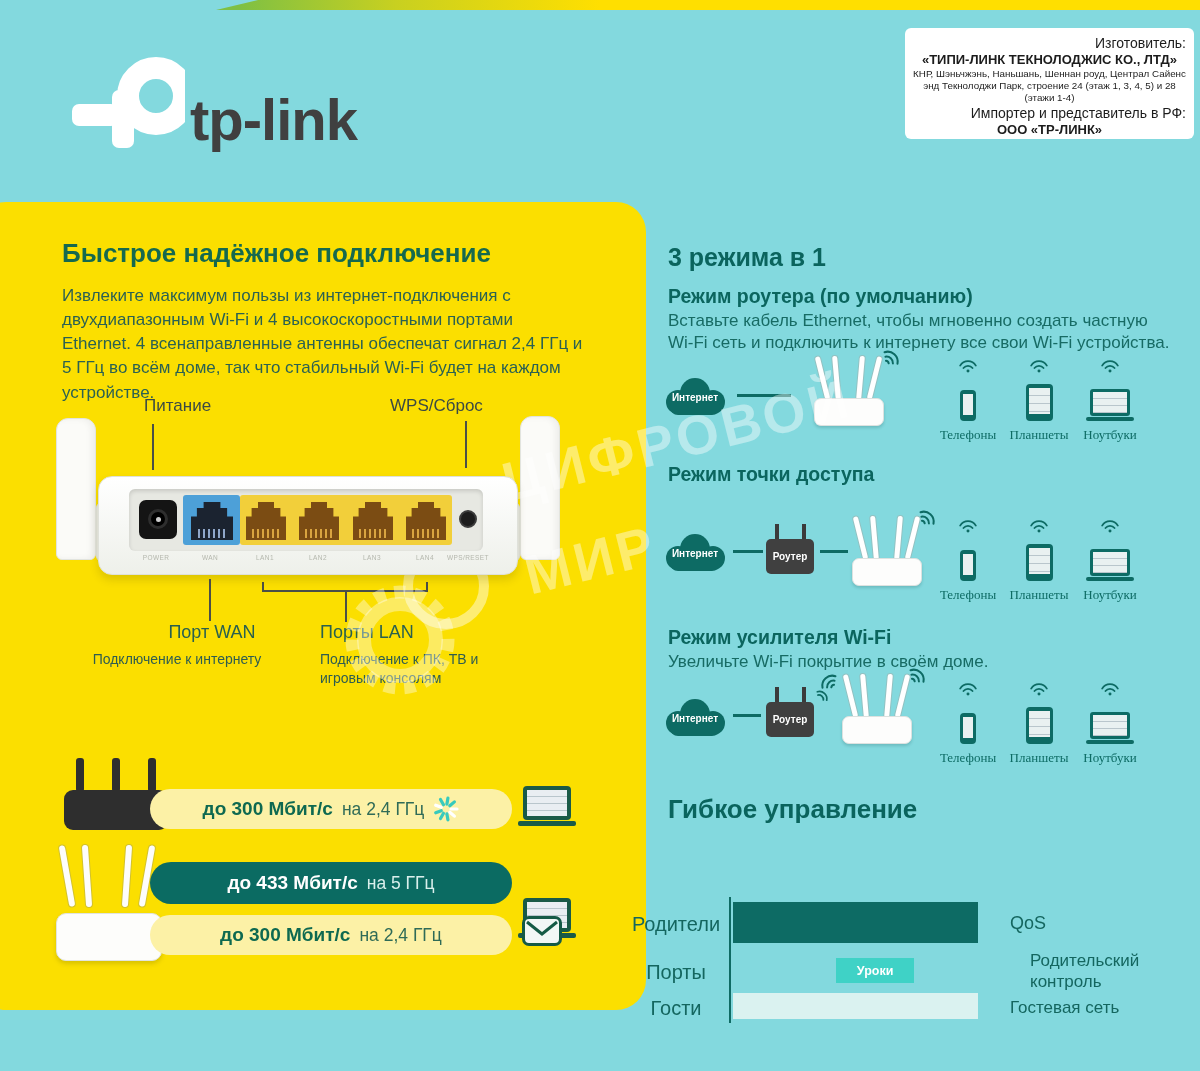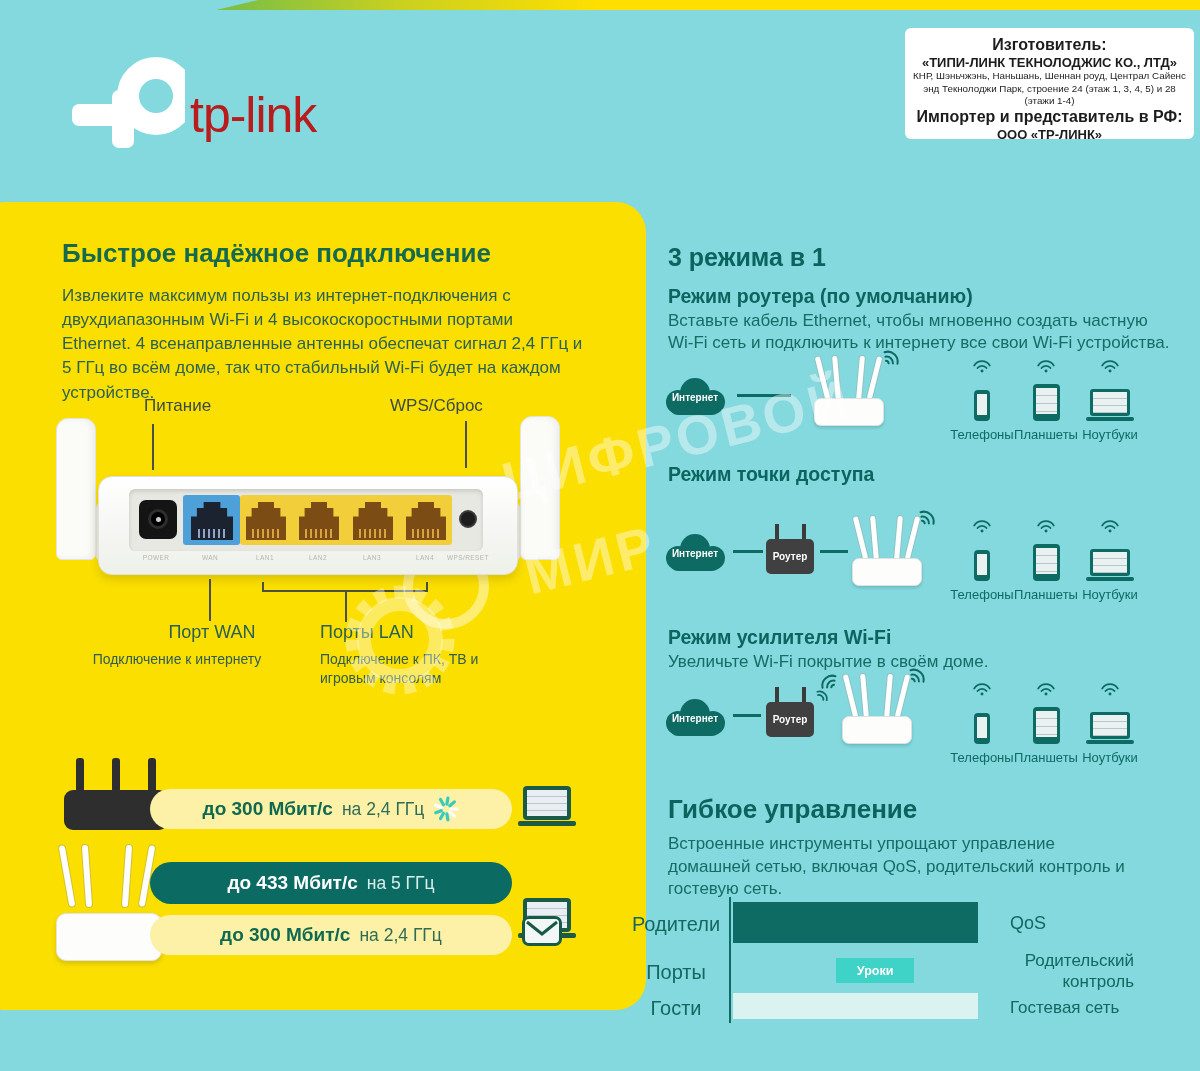--- a/index.html
+++ b/index.html
@@ -7,26 +7,26 @@
   .stage{position:relative;width:1200px;height:1071px;background:#83d9de;overflow:hidden;}
   .abs{position:absolute;}
 
   
   .top-strip{left:0;top:0;width:1200px;height:10px;
     background:linear-gradient(90deg,#7fc043 20%,#c8d020 33%,#ffdf00 50%);
     clip-path:polygon(18% 100%,21.5% 0,100% 0,100% 100%);}
 
   
   .logo-mono{left:60px;top:54px;}
-  .logo-word{left:190px;top:86px;font-size:50px;font-weight:400;color:#b91c1c;letter-spacing:-1px;}
+  .logo-word{left:190px;top:86px;font-size:58px;font-weight:700;color:#404040;letter-spacing:-1px;}
 
   
   .mfr{left:905px;top:28px;width:289px;height:111px;background:#ffffff;border-radius:6px;
     color:#1c1c1c;text-align:center;padding:7px 8px 0 8px;box-sizing:border-box;line-height:1.22;}
-  .mfr .b1{font-size:16px;font-weight:700;}
+  .mfr .b1{font-size:14px;font-weight:400;text-align:right;}
   .mfr .b2{font-size:13px;font-weight:700;}
   .mfr .sm{font-size:9.8px;line-height:1.25;}
 
   
   .panel{left:-24px;top:202px;width:670px;height:808px;background:#fbdf00;border-radius:30px;}
   .lp-title{left:86px;top:36px;font-size:26px;font-weight:700;color:#15694e;}
   .lp-body{left:86px;top:82px;width:524px;font-size:17px;line-height:1.42;color:#2b6152;}
 
   .callout{font-size:17px;color:#3b4a43;}
   .vline{width:2px;background:#4a4f48;}
@@ -88,21 +88,21 @@
     display:flex;align-items:center;justify-content:center;color:#fff;font-size:10px;font-weight:700;}
 
   .wrouter{width:74px;height:72px;}
   .wrouter .wa{position:absolute;top:0;width:5px;height:44px;background:#fff;border-radius:3px;box-shadow:0 0 0 1px rgba(160,175,172,.55);}
   .wrouter .wb{position:absolute;left:2px;bottom:2px;width:68px;height:26px;background:#fdfdfc;border:1px solid #dde2e0;border-radius:7px;box-shadow:0 2px 3px rgba(0,60,60,.18);}
 
   .bigwr{width:120px;height:120px;}
   .bigwr .wa{position:absolute;top:0;width:6px;height:62px;background:#fdfdfb;border-radius:3px;box-shadow:0 0 0 1px rgba(150,150,110,.4);}
   .bigwr .wb{position:absolute;left:6px;bottom:4px;width:104px;height:46px;background:#fdfdfb;border:1px solid #e1e4df;border-radius:10px;box-shadow:0 3px 4px rgba(120,110,0,.25);}
 
-  .devices{width:206px;display:flex;justify-content:flex-end;}
+  .devices{width:206px;display:flex;justify-content:space-between;font-family:Liberation Serif, serif;}
   .dev{width:64px;display:flex;flex-direction:column;align-items:center;}
   .dev .iw{height:44px;display:flex;align-items:flex-end;justify-content:center;margin-top:4px;}
   .dev .lbl{margin-top:6px;font-size:13px;color:#0d6b64;}
   .ph{width:16px;height:31px;background:#0d6b64;border-radius:4px;padding:4px 3px 6px 3px;box-sizing:border-box;}
   .ph .inner{width:100%;height:100%;background:#e9f1f1;}
   .tb{width:27px;height:37px;background:#0d6b64;border-radius:4px;padding:4px 3px 7px 3px;box-sizing:border-box;}
   .tb .inner{width:100%;height:100%;background:#e9f1f1;background-image:repeating-linear-gradient(180deg,transparent 0 7px,#b9c6cc 7px 8px);}
   .lp2{width:48px;}
   .lp2 .scr{margin:0 auto;width:40px;height:27px;background:#0d6b64;border-radius:3px;padding:3px;box-sizing:border-box;}
   .lp2 .scr .inner{width:100%;height:100%;background:#e9f1f1;background-image:repeating-linear-gradient(180deg,transparent 0 6px,#b9c6cc 6px 7px);}
@@ -527,34 +527,33 @@
               <div class="inner"></div>
             </div>
             <div class="base"></div>
           </div>
         </div>
       <div class="lbl">Ноутбуки</div>
     </div>
   </div>
 
   <div class="abs mg-title">Гибкое управление</div>
-  <div class="abs mg-body">Встроенные инструменты упрощают управление домашней сетью, включая QoS, родительский контроль и гостевую сеть.</div>
 
   <div class="abs axis"></div>
   <div class="abs rowlbl" style="left:630px;top:913px;">Родители</div>
   <div class="abs bar-qos"></div>
   <div class="abs rlabel" style="left:1010px;top:913px;font-size:18px;">QoS</div>
 
   <div class="abs rowlbl" style="left:630px;top:961px;">Порты</div>
   <div class="abs bar-deti">
     <div class="seg dark end" style="width:42%;">18:00</div>
     <div class="seg light" style="width:32%;">Уроки</div>
     <div class="seg dark" style="width:26%;">20:00</div>
   </div>
-  <div class="abs rlabel" style="left:994px;top:951px;width:140px;text-align:right;">Родительский контроль</div>
+  <div class="abs rlabel" style="left:1030px;top:951px;width:140px;">Родительский контроль</div>
 
   <div class="abs rowlbl" style="left:630px;top:997px;">Гости</div>
   <div class="abs bar-guest"></div>
   <div class="abs rlabel" style="left:1010px;top:998px;">Гостевая сеть</div>
 
   <div class="abs wm" style="left:498px;top:408px;">ЦИФРОВОЙ</div>
   <div class="abs wm" style="left:524px;top:528px;">МИР</div>
   <svg class="abs" style="left:340px;top:540px;" width="160" height="160" viewBox="0 0 160 160">
     <circle cx="60" cy="100" r="48" fill="none" stroke="rgba(255,255,255,0.38)" stroke-width="13" stroke-dasharray="11 9"></circle>
     <circle cx="60" cy="100" r="36" fill="none" stroke="rgba(255,255,255,0.38)" stroke-width="14"></circle>

